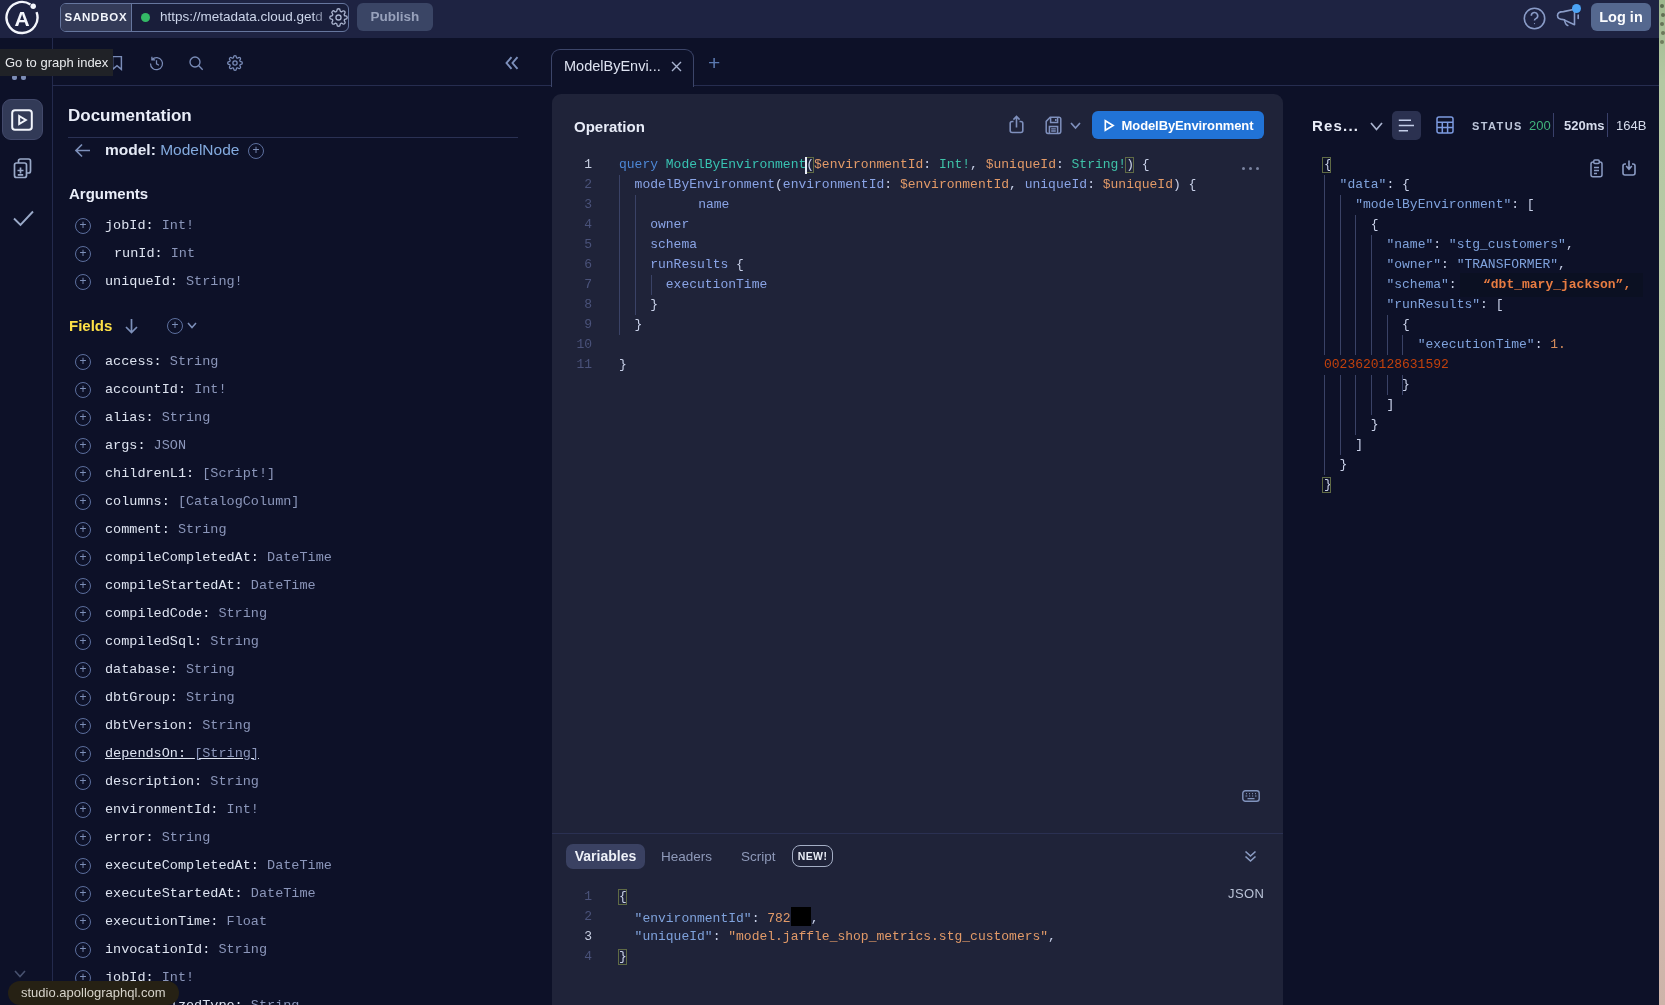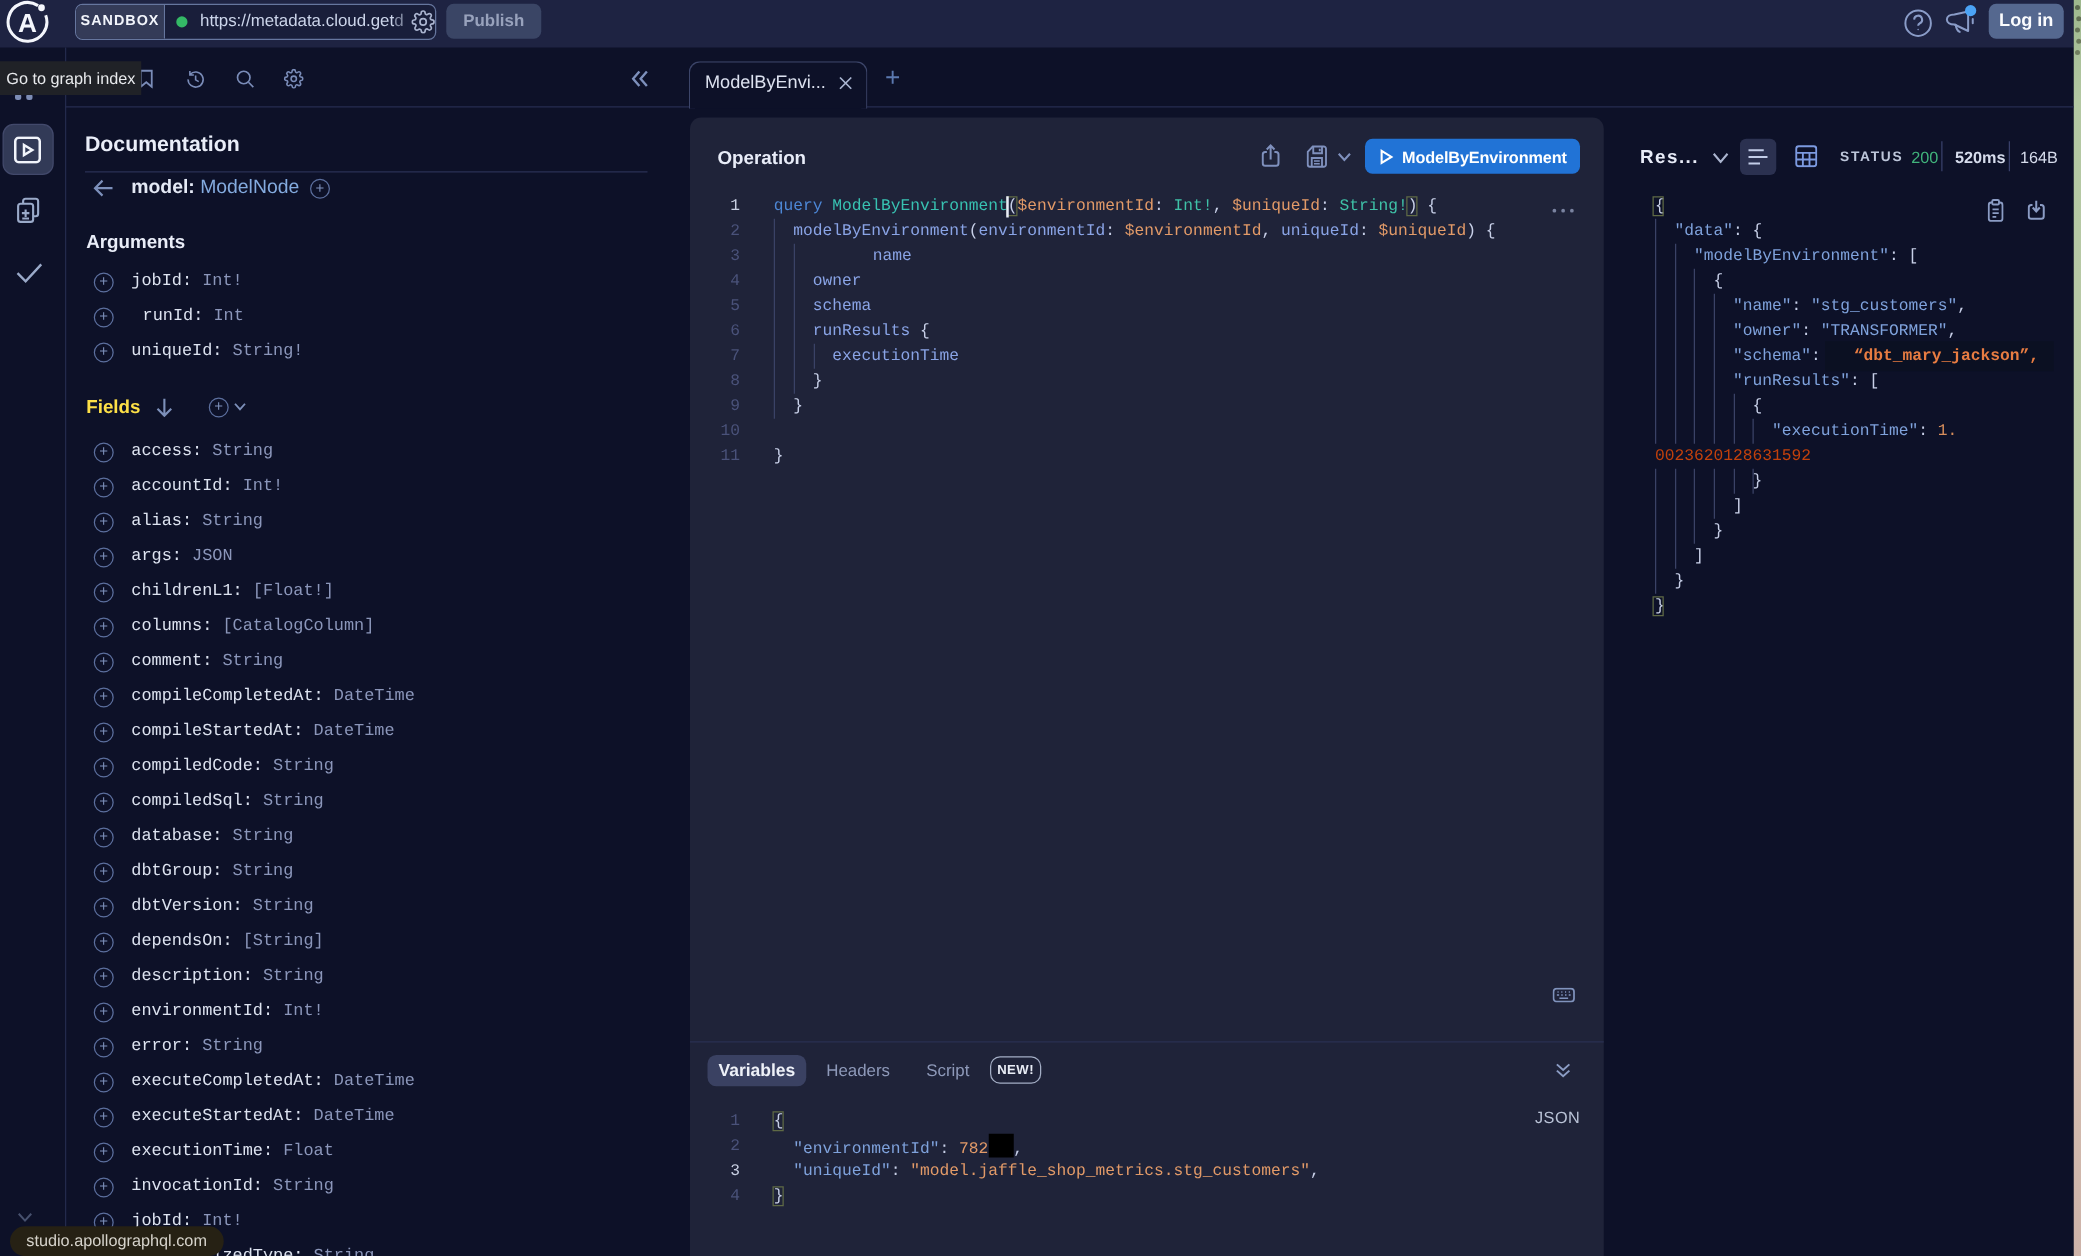--- a/index.html
+++ b/index.html
@@ -138,41 +138,41 @@
 <div id="fieldrows">
     <div class="plus-circle" style="left:75px;top:354px;"></div>
     <div class="docrow" style="left:105px;top:352px;">access: <span class="t">String</span></div>
     <div class="plus-circle" style="left:75px;top:382px;"></div>
     <div class="docrow" style="left:105px;top:380px;">accountId: <span class="t">Int!</span></div>
     <div class="plus-circle" style="left:75px;top:410px;"></div>
     <div class="docrow" style="left:105px;top:408px;">alias: <span class="t">String</span></div>
     <div class="plus-circle" style="left:75px;top:438px;"></div>
     <div class="docrow" style="left:105px;top:436px;">args: <span class="t">JSON</span></div>
     <div class="plus-circle" style="left:75px;top:466px;"></div>
-    <div class="docrow" style="left:105px;top:464px;">childrenL1: <span class="t">[Float!]</span></div>
+    <div class="docrow" style="left:105px;top:464px;">childrenL1: <span class="t">[Script!]</span></div>
     <div class="plus-circle" style="left:75px;top:494px;"></div>
     <div class="docrow" style="left:105px;top:492px;">columns: <span class="t">[CatalogColumn]</span></div>
     <div class="plus-circle" style="left:75px;top:522px;"></div>
     <div class="docrow" style="left:105px;top:520px;">comment: <span class="t">String</span></div>
     <div class="plus-circle" style="left:75px;top:550px;"></div>
     <div class="docrow" style="left:105px;top:548px;">compileCompletedAt: <span class="t">DateTime</span></div>
     <div class="plus-circle" style="left:75px;top:578px;"></div>
     <div class="docrow" style="left:105px;top:576px;">compileStartedAt: <span class="t">DateTime</span></div>
     <div class="plus-circle" style="left:75px;top:606px;"></div>
     <div class="docrow" style="left:105px;top:604px;">compiledCode: <span class="t">String</span></div>
     <div class="plus-circle" style="left:75px;top:634px;"></div>
     <div class="docrow" style="left:105px;top:632px;">compiledSql: <span class="t">String</span></div>
     <div class="plus-circle" style="left:75px;top:662px;"></div>
     <div class="docrow" style="left:105px;top:660px;">database: <span class="t">String</span></div>
     <div class="plus-circle" style="left:75px;top:690px;"></div>
     <div class="docrow" style="left:105px;top:688px;">dbtGroup: <span class="t">String</span></div>
     <div class="plus-circle" style="left:75px;top:718px;"></div>
     <div class="docrow" style="left:105px;top:716px;">dbtVersion: <span class="t">String</span></div>
     <div class="plus-circle" style="left:75px;top:746px;"></div>
-    <div class="docrow" style="left:105px;top:744px;">dependsOn: <span class="t">[String]</span></div>
+    <div class="docrow" style="left:105px;top:744px;text-decoration:underline;">dependsOn: <span class="t">[String]</span></div>
     <div class="plus-circle" style="left:75px;top:774px;"></div>
     <div class="docrow" style="left:105px;top:772px;">description: <span class="t">String</span></div>
     <div class="plus-circle" style="left:75px;top:802px;"></div>
     <div class="docrow" style="left:105px;top:800px;">environmentId: <span class="t">Int!</span></div>
     <div class="plus-circle" style="left:75px;top:830px;"></div>
     <div class="docrow" style="left:105px;top:828px;">error: <span class="t">String</span></div>
     <div class="plus-circle" style="left:75px;top:858px;"></div>
     <div class="docrow" style="left:105px;top:856px;">executeCompletedAt: <span class="t">DateTime</span></div>
     <div class="plus-circle" style="left:75px;top:886px;"></div>
     <div class="docrow" style="left:105px;top:884px;">executeStartedAt: <span class="t">DateTime</span></div>

